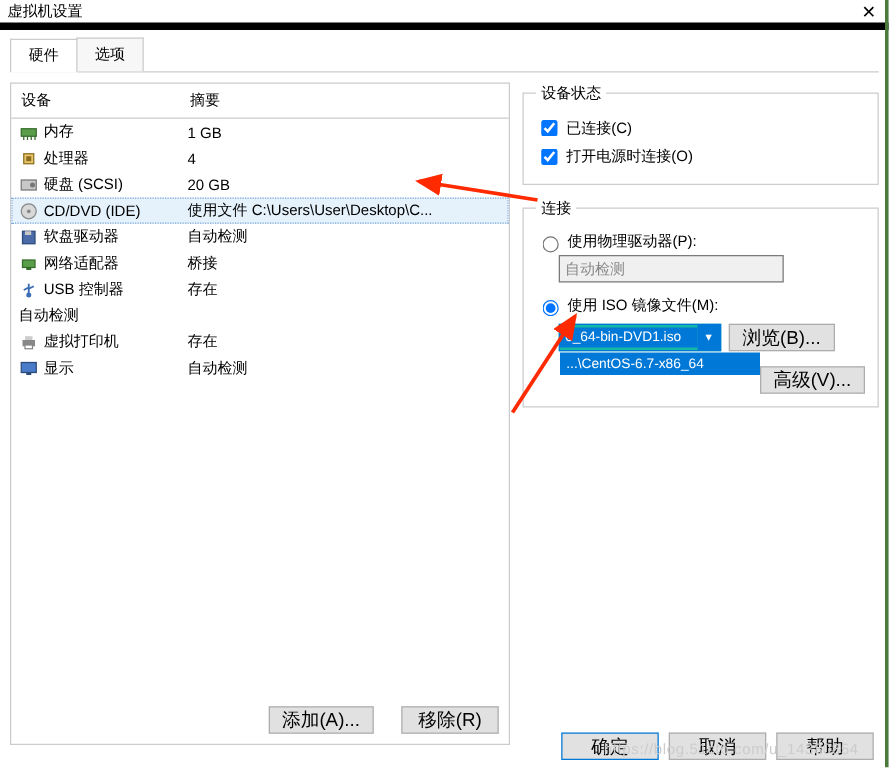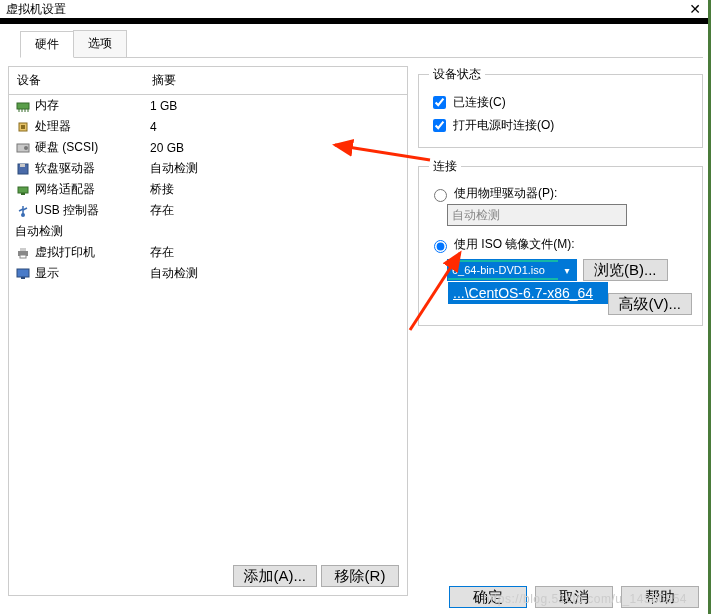--- a/index.html
+++ b/index.html
@@ -17,21 +17,21 @@
     height: 24px;
     display: flex;
     align-items: center;
     padding: 0 6px;
     border-bottom: 6px solid #000000;
   }
   .titlebar .title { flex: 1; }
   .titlebar .close { font-size: 14px; cursor: pointer; padding: 0 4px; }
   .tabs {
     display: flex;
-    margin: 6px 8px 0 20px;
+    margin: 6px 8px 0 8px;
     border-bottom: 1px solid #ccc;
   }
   .tab {
     padding: 4px 14px;
     border: 1px solid #ccc;
     border-bottom: none;
     background: #f7f7f7;
     margin-right: -1px;
     cursor: pointer;
   }
@@ -78,21 +78,21 @@
     margin-right: 4px;
     display: flex;
     align-items: center;
     justify-content: center;
   }
   .dev-col1 { width: 135px; display: flex; align-items: center; overflow: hidden; white-space: nowrap; }
   .dev-col2 { flex: 1; overflow: hidden; white-space: nowrap; text-overflow: ellipsis; }
   .dev-buttons {
     display: flex;
     justify-content: flex-end;
-    gap: 4px;
+    gap: 22px;
     padding: 8px;
   }
   button.win {
     min-width: 78px;
     height: 22px;
     background: #e1e1e1;
     border: 1px solid #adadad;
     font-family: inherit;
     font-size: 15px;
     cursor: pointer;
@@ -155,25 +155,24 @@
     font-size: 10px;
   }
   .iso-dropdown {
     position: absolute;
     top: 22px;
     left: 0;
     width: 160px;
     background: #0078d7;
     color: #fff;
     padding: 3px 5px;
-    font-size: 14px;
+    font-size: 11px;
     white-space: nowrap;
     overflow: hidden;
     z-index: 10;
-    text-decoration: underline;
   }
   .adv-row { display: flex; justify-content: flex-end; margin-top: 12px; }
   .footer {
     position: absolute;
     bottom: 6px;
     right: 12px;
     display: flex;
     gap: 8px;
   }
   button.primary { border: 1px solid #0078d7; }
@@ -253,20 +252,32 @@
           <div class="dev-col1">
             <span class="dev-icon">
               <svg width="14" height="14">
                 <rect x="1" y="3" width="12" height="8" fill="#c8c8c8" stroke="#777"></rect>
                 <circle cx="10" cy="7" r="2" fill="#777"></circle>
               </svg>
             </span>
             <span>硬盘 (SCSI)</span>
           </div>
           <div class="dev-col2">20 GB</div>
+        </div>
+        <div class="dev-row selected">
+          <div class="dev-col1">
+            <span class="dev-icon">
+              <svg width="14" height="14">
+                <circle cx="7" cy="7" r="6" fill="#d8d8d8" stroke="#888"></circle>
+                <circle cx="7" cy="7" r="1.5" fill="#888"></circle>
+              </svg>
+            </span>
+            <span>CD/DVD (IDE)</span>
+          </div>
+          <div class="dev-col2">使用文件 C:\Users\User\Desktop\C...</div>
         </div>
         <div class="dev-row">
           <div class="dev-col1">
             <span class="dev-icon">
               <svg width="14" height="14">
                 <rect x="2" y="2" width="10" height="10" fill="#4a6aa8" stroke="#2b4a7a"></rect>
                 <rect x="4" y="2" width="5" height="3" fill="#c8c8c8"></rect>
               </svg>
             </span>
             <span>软盘驱动器</span>

